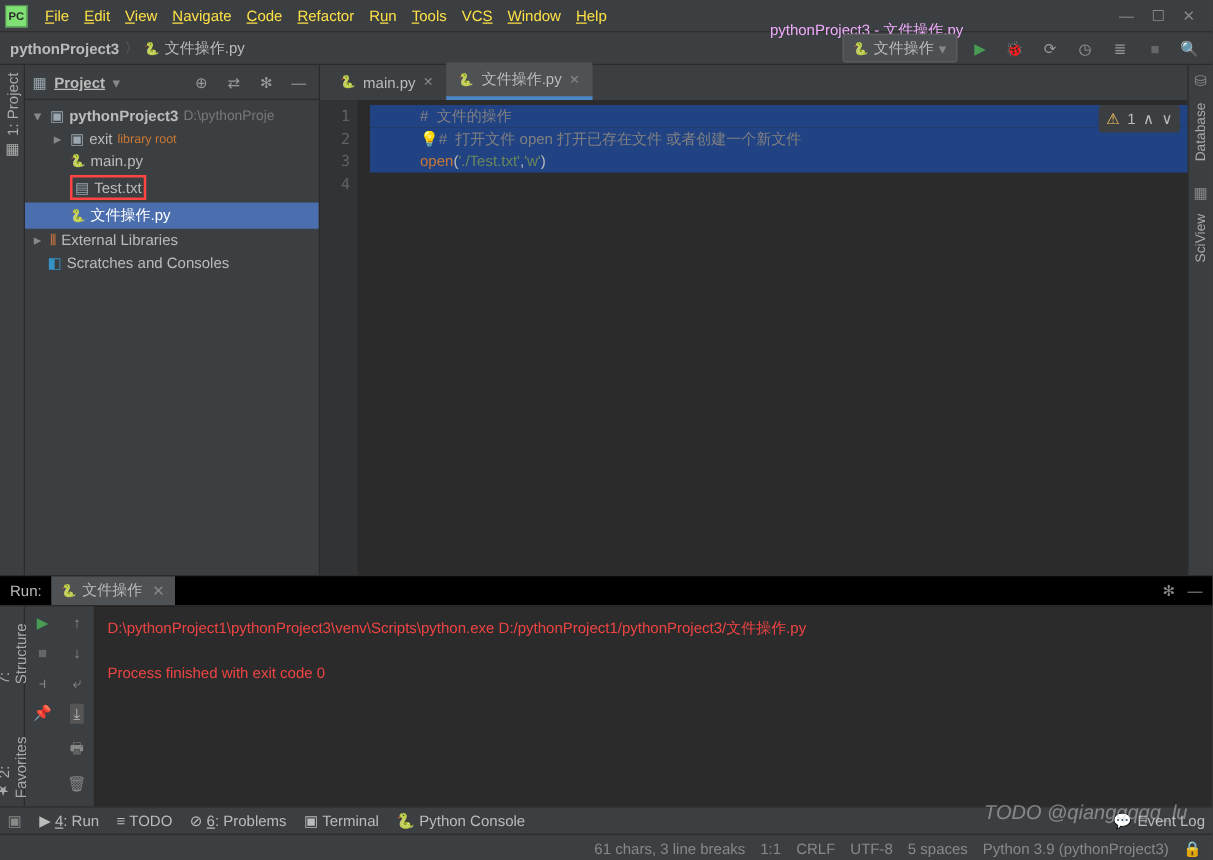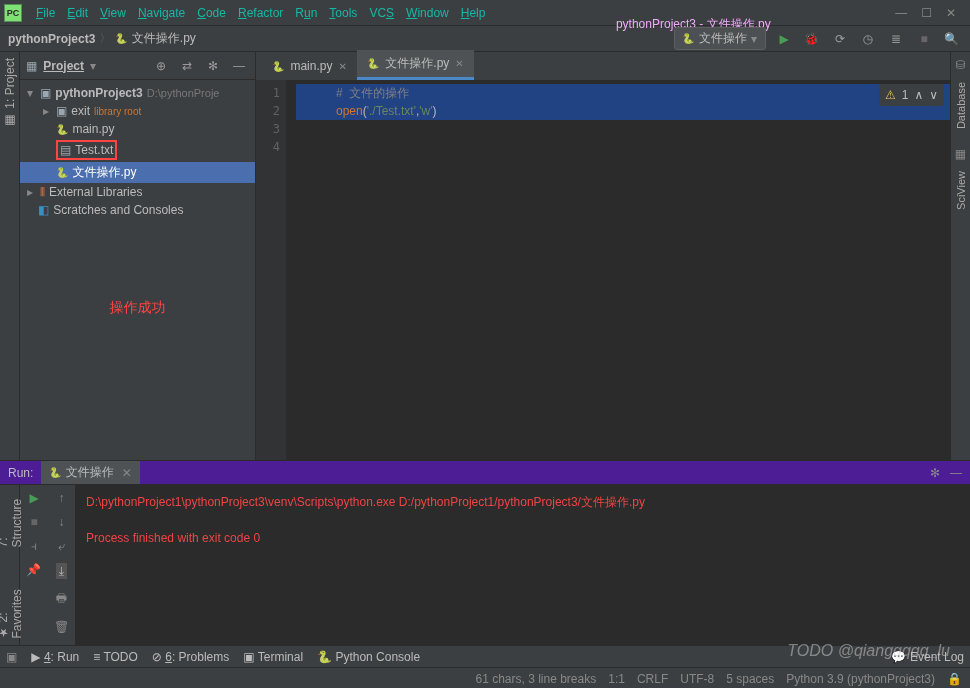--- a/index.html
+++ b/index.html
@@ -1,19 +1,19 @@
 <!DOCTYPE html>
 <html><head>
 <meta charset="utf-8">
 <style>
 * { margin:0; padding:0; box-sizing:border-box; font-family:"Segoe UI",Arial,sans-serif; font-size:12px; }
 body { background:#3c3f41; color:#bbbbbb; width:970px; height:688px; overflow:hidden; position:relative; }
 .titlebar { height:26px; background:#3c3f41; display:flex; align-items:center; padding:0 4px; border-bottom:1px solid #2b2b2b; }
 .logo { width:18px; height:18px; background:#7fe173; border:1px solid #568f56; display:flex; align-items:center; justify-content:center; font-size:9px; font-weight:bold; color:#2b2b2b; margin-right:8px; }
-.menu-item { padding:3px 6px; color:#14b8a6; cursor:pointer; }
+.menu-item { padding:3px 6px; color:#fde047; cursor:pointer; }
 .u { text-decoration:underline; }
 .window-title { flex:1; text-align:center; color:#f0abfc;margin-top:23px; }
 .win-controls { display:flex; gap:14px; padding-right:10px; color:#888; }
 .navbar { height:26px; background:#3c3f41; display:flex; align-items:center; padding:0 8px; border-bottom:1px solid #2b2b2b; }
 .breadcrumb { display:flex; align-items:center; gap:4px; }
 .bc-sep { color:#666; }
 .navbar-right { margin-left:auto; display:flex; align-items:center; gap:8px; }
 .dropdown-btn { background:#4c5052; border:1px solid #5e6060; padding:2px 8px; border-radius:3px; display:flex; align-items:center; gap:4px; cursor:pointer; }
 .icon-btn { width:20px; height:20px; display:flex; align-items:center; justify-content:center; color:#999; cursor:pointer; }
 .play-icon { color:#499c54; }
@@ -47,21 +47,21 @@
 .code { flex:1; padding:4px 0 0 10px; font-family:Consolas,monospace; font-size:12px; line-height:18px; position:relative; }
 .code-line { white-space:pre;padding-left:40px; }
 .hl-line { background:#214283; }
 .comment { color:#808080; }
 .kw { color:#cc7832; }
 .str { color:#6a8759; }
 .bulb { color:#ffc66d; }
 .warn-badge { position:absolute; top:4px; right:6px; background:#3c3f41; padding:2px 6px; display:flex; align-items:center; gap:6px; color:#bbb; border-radius:3px;}
 .warn-tri { color:#f2c55c; }
 .run-panel { border-top:1px solid #2b2b2b; background:#2b2b2b; }
-.run-header { height:24px; background:#4c1d95; display:flex; align-items:center; padding:0 8px; border-bottom:1px solid #2b2b2b; }
+.run-header { height:24px; background:#000000; display:flex; align-items:center; padding:0 8px; border-bottom:1px solid #2b2b2b; }
 .run-tab { padding:3px 8px; background:#4e5254; display:flex; align-items:center; gap:4px;}
 .run-header-right { margin-left:auto; display:flex; gap:10px; color:#888;}
 .run-body { display:flex; height:160px;}
 .run-toolbar { width:28px; background:#3c3f41; display:flex; flex-direction:column; align-items:center; padding-top:6px; gap:10px;}
 .run-toolbar2 { width:28px; background:#3c3f41; display:flex; flex-direction:column; align-items:center; padding-top:6px; gap:10px; border-right:1px solid #2b2b2b;}
 .console { flex:1; padding:8px 10px; font-family:Consolas,monospace; color:#ef4444; font-size:12px; line-height:18px; white-space:pre; overflow:auto;}
 .bottombar { height:22px; background:#3c3f41; display:flex; align-items:center; padding:0 6px; border-top:1px solid #2b2b2b; gap:14px;}
 .bottombar-right { margin-left:auto; display:flex; align-items:center; gap:4px;}
 .statusbar { height:22px; background:#3c3f41; display:flex; align-items:center; padding:0 8px; border-top:1px solid #2b2b2b; color:#888; gap:12px; justify-content:flex-end;}
 .statusbar .left { margin-right:auto;}
@@ -160,41 +160,41 @@
       </div>
       <div class="tree-item" style="padding-left:4px">
         <span class="tree-arrow">▸</span>
         <span style="color:#d97b3f">⫴</span>
         <span>External Libraries</span>
       </div>
       <div class="tree-item" style="padding-left:18px">
         <span style="color:#3592c4">◧</span>
         <span>Scratches and Consoles</span>
       </div>
-      <div class="success-text">操作成功</div>
     </div>
   </div>
 
   <div class="editor-area">
     <div class="editor-tabs">
       <div class="etab">
         <span class="py-icon">🐍</span>
         <span>main.py</span>
         <span class="close">✕</span>
       </div>
       <div class="etab active">
         <span class="py-icon">🐍</span>
         <span>文件操作.py</span>
         <span class="close">✕</span>
       </div>
     </div>
     <div class="editor-body">
       <div class="gutter-nums">1<br>2<br>3<br>4</div>
       <div class="code">
         <div class="code-line hl-line"><span class="comment">#  文件的操作</span></div>
+        <div class="code-line hl-line"><span class="bulb">💡</span><span class="comment">#  打开文件 open 打开已存在文件 或者创建一个新文件</span></div>
         <div class="code-line hl-line"><span class="kw">open</span><span>(</span><span class="str">'./Test.txt'</span><span>,</span><span class="str">'w'</span><span>)</span></div>
         <div class="code-line">&nbsp;</div>
         <div class="warn-badge">
           <span class="warn-tri">⚠</span>
           <span>1</span>
           <span>∧</span>
           <span>∨</span>
         </div>
       </div>
     </div>

